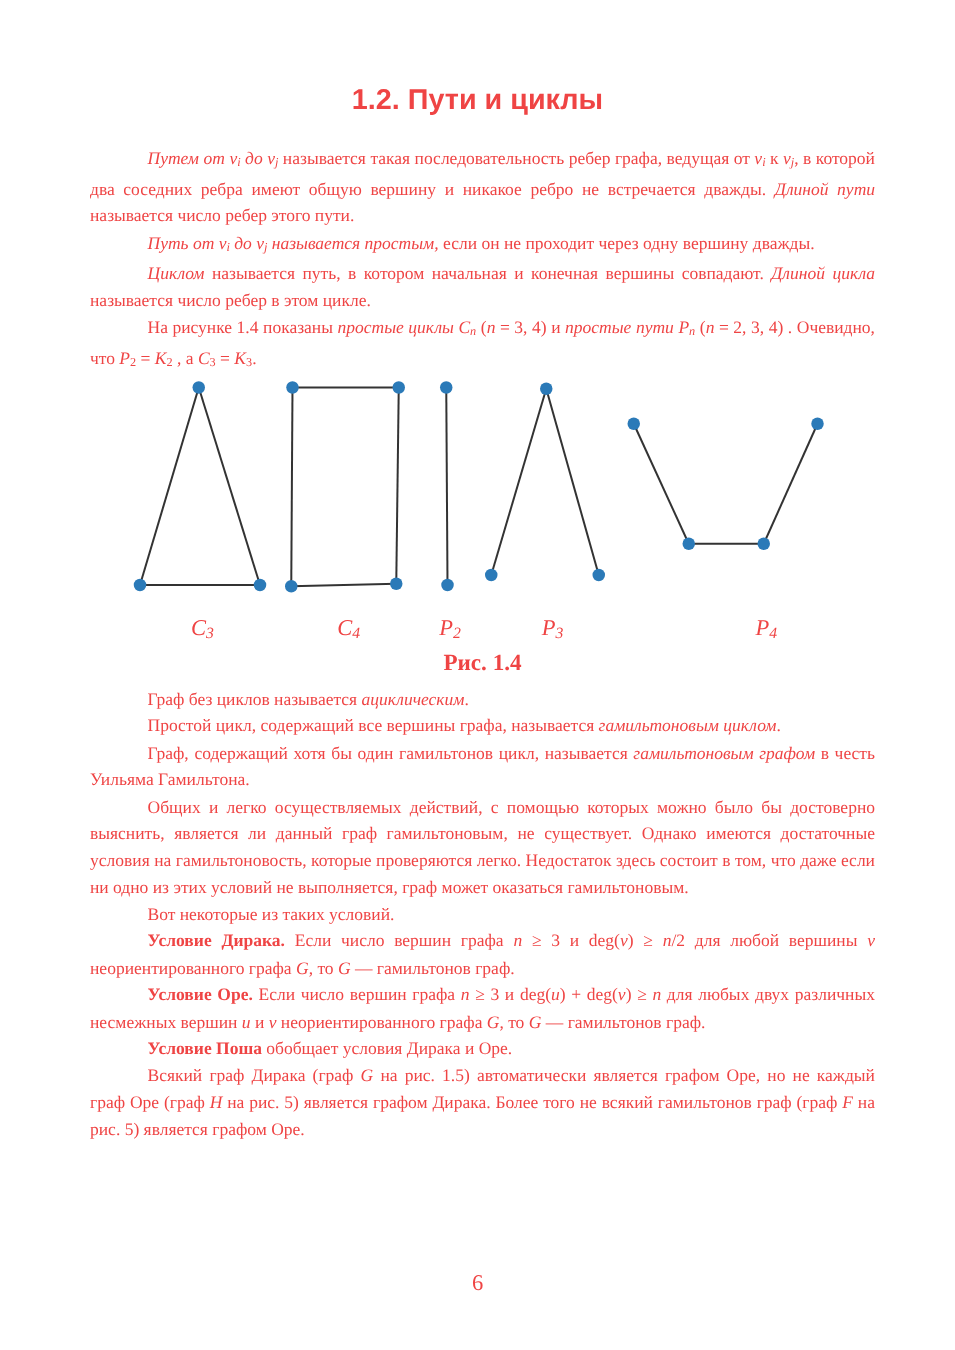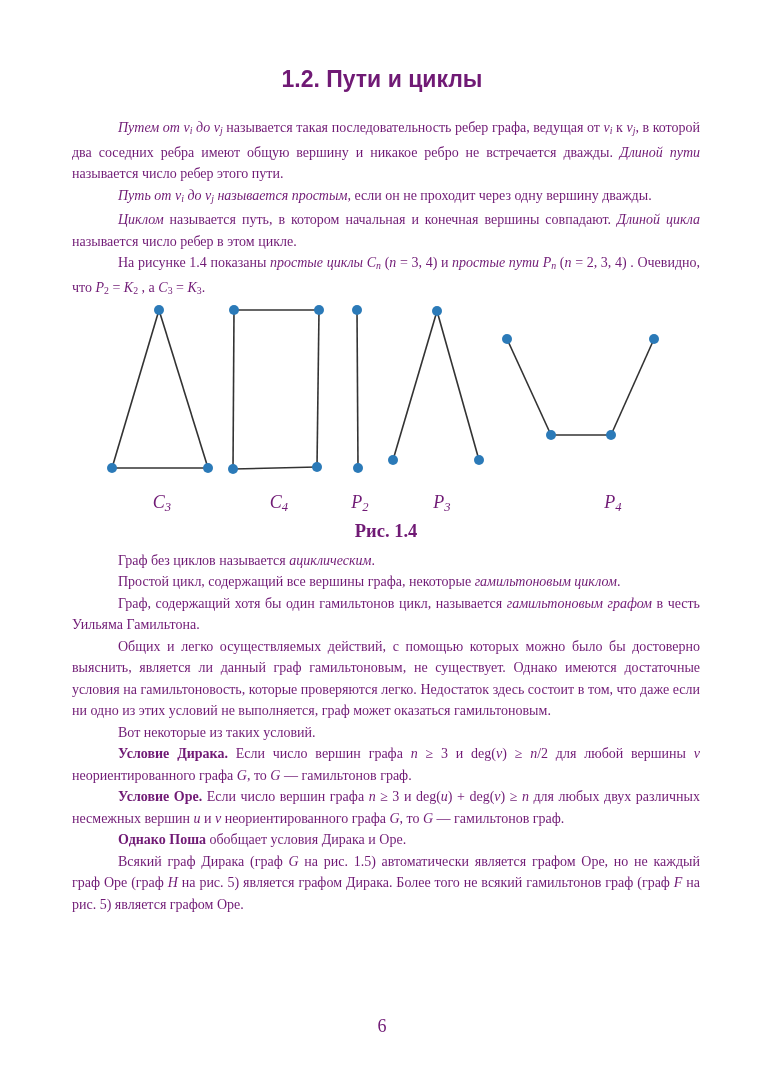--- a/index.html
+++ b/index.html
@@ -2,21 +2,21 @@
 <html><head>
 <meta charset="utf-8">
 <style>
   html,body{margin:0;padding:0;background:#e8e8e8;}
   .page{
     position:relative;
     width:764px;height:1080px;
     margin:0 auto;
     background:#ffffff;
     font-family:"Liberation Serif",serif;
-    color:#701a75;
+    color:#ef4444;
     overflow:hidden;
   }
   .title{
     font-family:"Liberation Sans",sans-serif;
     font-weight:bold;
     font-size:23px;
     text-align:center;
     margin:0;
     padding-top:66px;
   }
@@ -119,24 +119,24 @@
           <span class="fig-label" style="left: 194px;"><span>C</span><span class="sb">4</span></span>
           <span class="fig-label" style="left: 275px;"><span>P</span><span class="sb">2</span></span>
           <span class="fig-label" style="left: 357px;"><span>P</span><span class="sb">3</span></span>
           <span class="fig-label" style="left: 528px;"><span>P</span><span class="sb">4</span></span>
         </div>
       <figcaption class="fig-caption">Рис. 1.4</figcaption>
     </figure>
 
     <div id="pars-after">
         <p class="par"><span>Граф без циклов называется </span><span class="it">ациклическим</span><span>.</span></p>
-        <p class="par"><span>Простой цикл, содержащий все вершины графа, некоторые </span><span class="it">гамильтоновым циклом</span><span>.</span></p>
+        <p class="par"><span>Простой цикл, содержащий все вершины графа, называется </span><span class="it">гамильтоновым циклом</span><span>.</span></p>
         <p class="par"><span>Граф, содержащий хотя бы один гамильтонов цикл, называется </span><span class="it">гамильтоновым графом</span><span> в честь Уильяма Гамильтона.</span></p>
         <p class="par"><span>Общих и легко осуществляемых действий, с помощью которых можно было бы достоверно выяснить, является ли данный граф гамильтоновым, не существует. Однако имеются достаточные условия на гамильтоновость, которые проверяются легко. Недостаток здесь состоит в том, что даже если ни одно из этих условий не выполняется, граф может оказаться гамильтоновым.</span></p>
         <p class="par"><span>Вот некоторые из таких условий.</span></p>
         <p class="par"><span class="bd">Условие Дирака.</span><span> Если число вершин графа </span><span class="it">n</span><span> ≥ 3 и deg(</span><span class="it">v</span><span>) ≥ </span><span class="it">n</span><span>/2 для любой вершины </span><span class="it">v</span><span> неориентированного графа </span><span class="it">G</span><span>, то </span><span class="it">G</span><span> — гамильтонов граф.</span></p>
         <p class="par"><span class="bd">Условие Оре.</span><span> Если число вершин графа </span><span class="it">n</span><span> ≥ 3 и deg(</span><span class="it">u</span><span>) + deg(</span><span class="it">v</span><span>) ≥ </span><span class="it">n</span><span> для любых двух различных несмежных вершин </span><span class="it">u</span><span> и </span><span class="it">v</span><span> неориентированного графа </span><span class="it">G</span><span>, то </span><span class="it">G</span><span> — гамильтонов граф.</span></p>
-        <p class="par"><span class="bd">Однако Поша</span><span> обобщает условия Дирака и Оре.</span></p>
+        <p class="par"><span class="bd">Условие Поша</span><span> обобщает условия Дирака и Оре.</span></p>
         <p class="par"><span>Всякий граф Дирака (граф </span><span class="it">G</span><span> на рис. 1.5) автоматически является графом Оре, но не каждый граф Оре (граф </span><span class="it">H</span><span> на рис. 5) является графом Дирака. Более того не всякий гамильтонов граф (граф </span><span class="it">F</span><span> на рис. 5) является графом Оре.</span></p>
       </div>
   </div>
   <div class="page-number">6</div>
 </div>
 
 </body></html>

